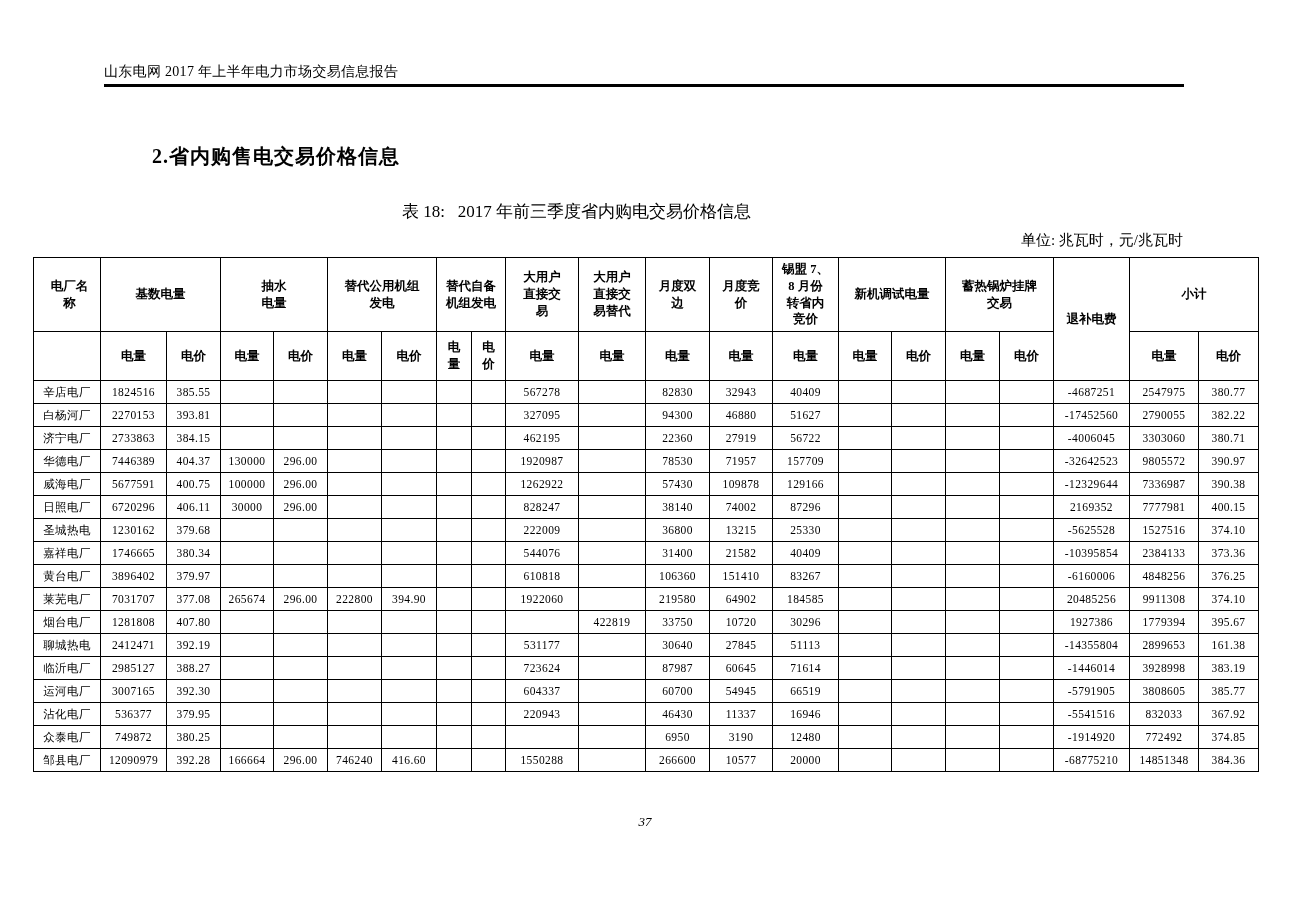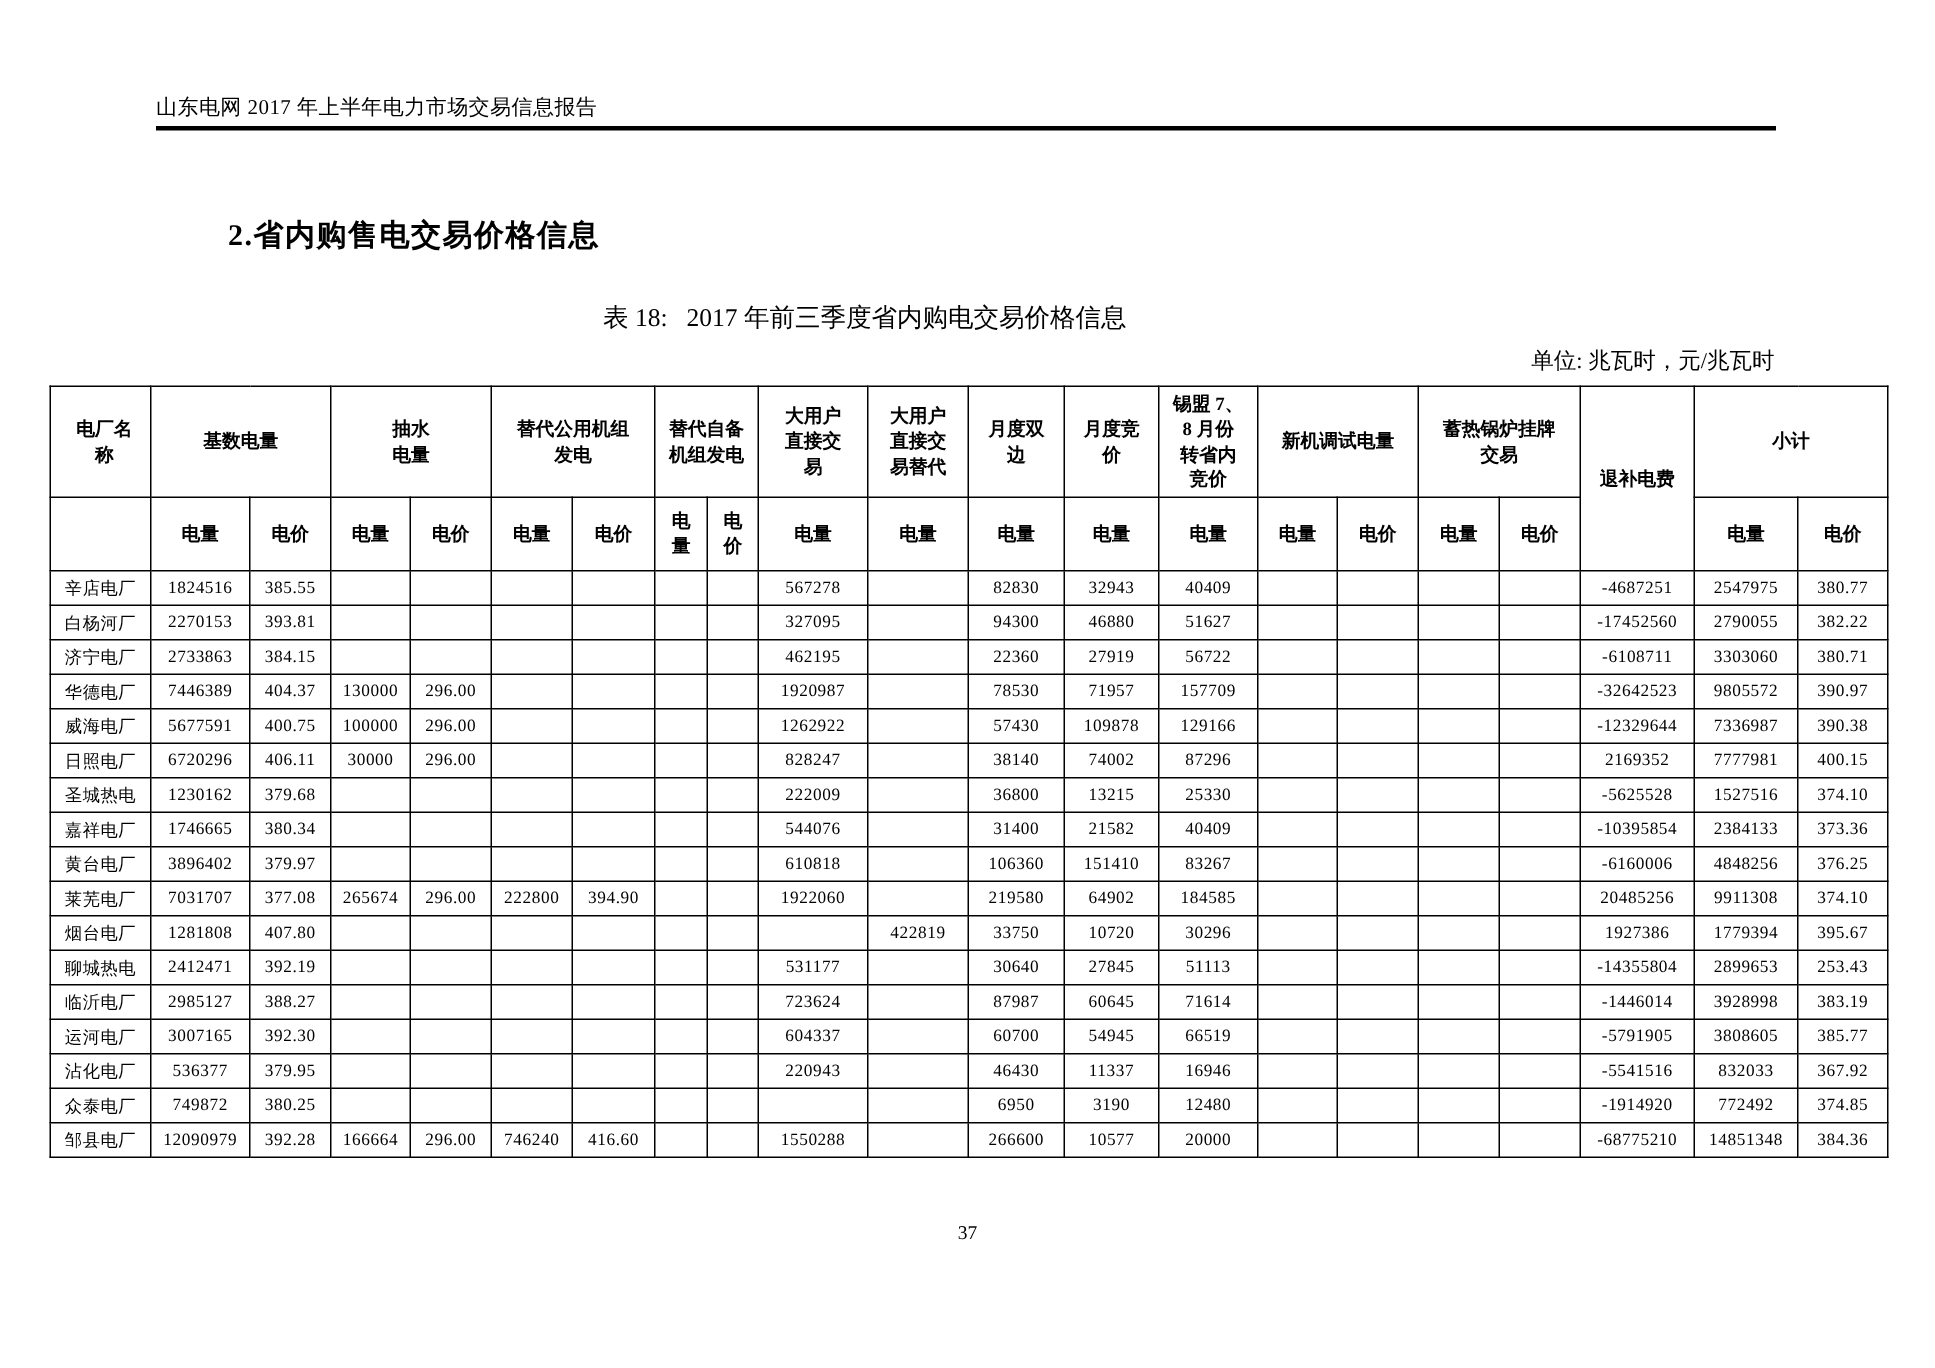--- a/index.html
+++ b/index.html
@@ -77,20 +77,21 @@
     letter-spacing: 0.4px;
     padding: 0 2px;
     white-space: nowrap;
   }
   .page-number {
     position: absolute;
     left: 0; top: 814px;
     width: 1290px;
     text-align: center;
     font-size: 13px;
+    font-style: italic;
   }
 </style>
 </head>
 <body>
 
 <div class="report-header">山东电网 2017 年上半年电力市场交易信息报告</div>
 <div class="header-rule"></div>
 <div class="section-title">2.省内购售电交易价格信息</div>
 <div class="table-caption">表 18:   2017 年前三季度省内购电交易价格信息</div>
 <div class="unit-note">单位: 兆瓦时，元/兆瓦时</div>
@@ -234,21 +235,21 @@
         <td></td>
         <td>462195</td>
         <td></td>
         <td>22360</td>
         <td>27919</td>
         <td>56722</td>
         <td></td>
         <td></td>
         <td></td>
         <td></td>
-        <td>-6108711</td>
+        <td>-4006045</td>
         <td>3303060</td>
         <td>380.71</td>
       </tr>
       <tr>
         <td>华德电厂</td>
         <td>7446389</td>
         <td>404.37</td>
         <td>130000</td>
         <td>296.00</td>
         <td></td>
@@ -443,21 +444,21 @@
         <td></td>
         <td>30640</td>
         <td>27845</td>
         <td>51113</td>
         <td></td>
         <td></td>
         <td></td>
         <td></td>
         <td>-14355804</td>
         <td>2899653</td>
-        <td>253.43</td>
+        <td>161.38</td>
       </tr>
       <tr>
         <td>临沂电厂</td>
         <td>2985127</td>
         <td>388.27</td>
         <td></td>
         <td></td>
         <td></td>
         <td></td>
         <td></td>

